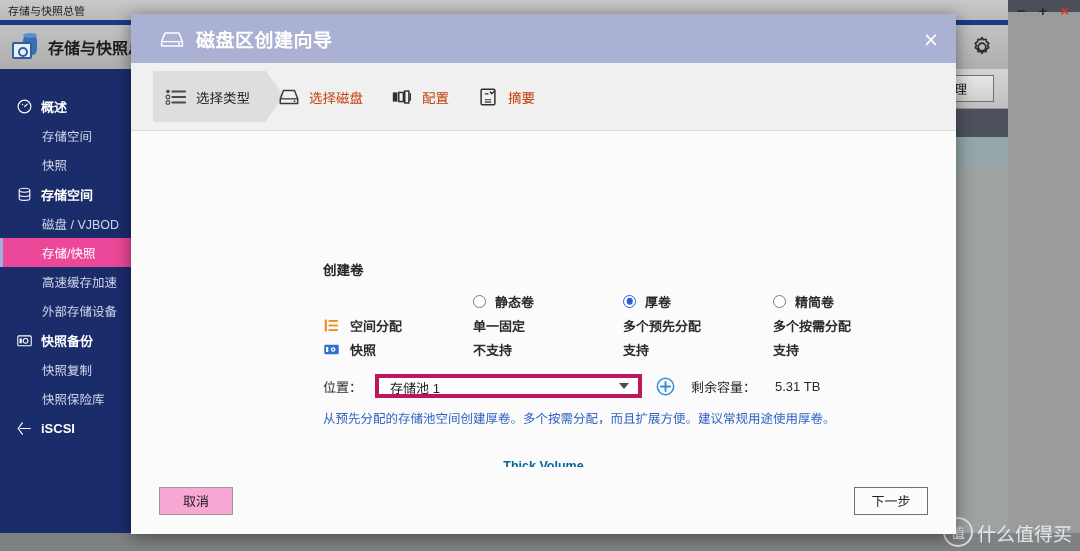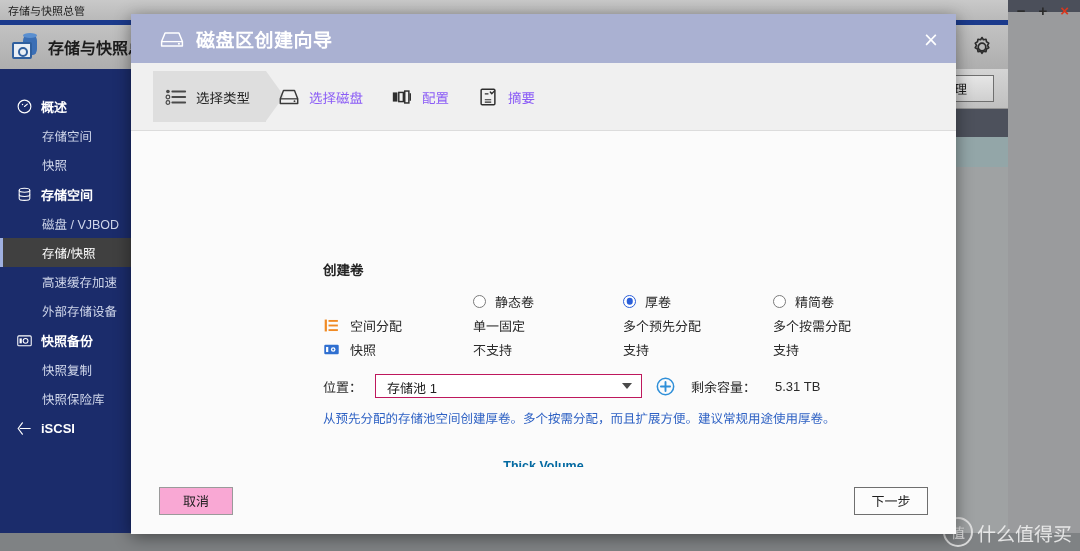--- a/index.html
+++ b/index.html
@@ -38,21 +38,21 @@
   .app-header-right{margin-left:auto;display:flex;align-items:center;gap:14px;padding-right:14px;}
   .hicon{width:24px;height:24px;display:block;cursor:pointer;}
   .hdivider{width:1px;height:22px;background:#8d8d8d;}
   .sidebar{
     position:absolute;left:0;top:69px;width:135px;height:532px;background:#1b2c6b;
     padding-top:22px;box-sizing:border-box;
   }
   .sb-group{display:flex;align-items:center;height:30px;padding-left:16px;color:#fff;font-size:13px;font-weight:700;cursor:pointer;}
   .sb-group .sb-ico{width:17px;height:17px;margin-right:8px;flex:none;}
   .sb-item{height:29px;display:flex;align-items:center;padding-left:42px;color:#cfd6ea;font-size:12.5px;cursor:pointer;white-space:nowrap;}
-  .sb-item.active{background:#404040;color:#fff;box-shadow:inset 3px 0 0 #9fb0e0;}
+  .sb-item.active{background:#ec4899;color:#fff;box-shadow:inset 3px 0 0 #9fb0e0;}
   
   .bg-subbar{
     position:absolute;left:135px;top:69px;width:873px;height:40px;
     background:linear-gradient(#d4d4d4,#c0c0c0);border-bottom:1px solid #949494;
     display:flex;align-items:center;justify-content:flex-end;gap:8px;padding-right:14px;box-sizing:border-box;
   }
   .mini-select{width:46px;height:22px;background:#e8e8e8;border:1px solid #7e7e7e;display:flex;align-items:center;justify-content:flex-end;padding-right:4px;box-sizing:border-box;font-size:9px;color:#333;}
   .manage-btn{
     min-width:78px;height:25px;background:linear-gradient(#e6e6e6,#cfcfcf);
     border:1px solid #6f6f6f;display:flex;align-items:center;justify-content:center;
@@ -85,48 +85,48 @@
     position:absolute;right:14px;top:50%;transform:translateY(-50%);
     width:22px;height:22px;display:flex;align-items:center;justify-content:center;
     color:#fff;font-size:19px;cursor:pointer;font-family:"DejaVu Sans",sans-serif;
   }
   .steps{
     height:68px;background:#f0f0f0;border-bottom:1px solid #dcdcdc;flex:none;
     display:flex;align-items:center;padding-left:22px;box-sizing:border-box;position:relative;
   }
   .step{display:flex;align-items:center;height:51px;padding:0 16px 0 12px;position:relative;}
   .step .s-ico{width:22px;height:22px;flex:none;margin-right:9px;}
-  .step .s-lbl{font-size:13.5px;color:#8b5cf6;white-space:nowrap;}
+  .step .s-lbl{font-size:13.5px;color:#c2410c;white-space:nowrap;}
   .step.active{background:#dedede;}
   .step.active .s-lbl{color:#222;}
   .step.active:after{
     content:"";position:absolute;right:-18px;top:0;width:0;height:0;
     border-top:25.5px solid transparent;border-bottom:25.5px solid transparent;
     border-left:18px solid #dedede;
   }
   .dlg-body{flex:1;position:relative;background:#fbfbfb;overflow:hidden;}
   .sec-title{position:absolute;left:192px;top:128px;font-size:13.5px;font-weight:700;color:#242424;}
 
   
-  .cmp{position:absolute;left:192px;top:158px;width:600px;}
+  .cmp{position:absolute;left:192px;top:158px;width:600px;font-weight:bold;}
   .cmp-row{display:flex;align-items:center;height:24px;}
   .cmp-row.head{height:24px;}
   .cmp-lbl{width:175px;display:flex;align-items:center;font-size:13px;color:#2b2b2b;}
   .cmp-lbl .ricon{width:17px;height:17px;margin-right:10px;flex:none;}
   .cmp-cell{width:175px;font-size:13px;color:#2b2b2b;display:flex;align-items:center;}
   .radio{width:13px;height:13px;border-radius:50%;border:1.5px solid #7b7b7b;background:#fff;margin-right:9px;flex:none;position:relative;box-sizing:border-box;cursor:pointer;}
   .radio.on{border-color:#2b5fd9;}
   .radio.on:after{content:"";position:absolute;left:50%;top:50%;transform:translate(-50%,-50%);width:6.5px;height:6.5px;border-radius:50%;background:#2b5fd9;}
 
   
   .loc-row{position:absolute;left:192px;top:243px;display:flex;align-items:center;}
   .loc-lbl{font-size:13px;color:#2b2b2b;margin-right:13px;}
   .loc-select{
-    width:267px;height:24px;background:#fff;border:1px solid #be185d;
-    display:flex;align-items:flex-end;padding:0 0 0 11px;box-sizing:border-box;
+    width:267px;height:24px;background:#fff;border:4px solid #be185d;
+    display:flex;align-items:flex-start;padding:0 0 0 11px;box-sizing:border-box;
     font-size:13px;color:#222;cursor:pointer;position:relative;
   }
   .loc-select .caret{
     position:absolute;right:9px;top:50%;transform:translateY(-50%);
     width:0;height:0;border-left:5px solid transparent;border-right:5px solid transparent;border-top:6px solid #4a4a4a;
   }
   .plus-btn{width:19px;height:19px;margin-left:14px;cursor:pointer;flex:none;}
   .cap-lbl{font-size:13px;color:#2b2b2b;margin-left:16px;}
   .cap-val{font-size:13px;color:#2b2b2b;margin-left:19px;}
   .desc{position:absolute;left:192px;top:277px;font-size:12.5px;color:#2f62c4;white-space:nowrap;}

